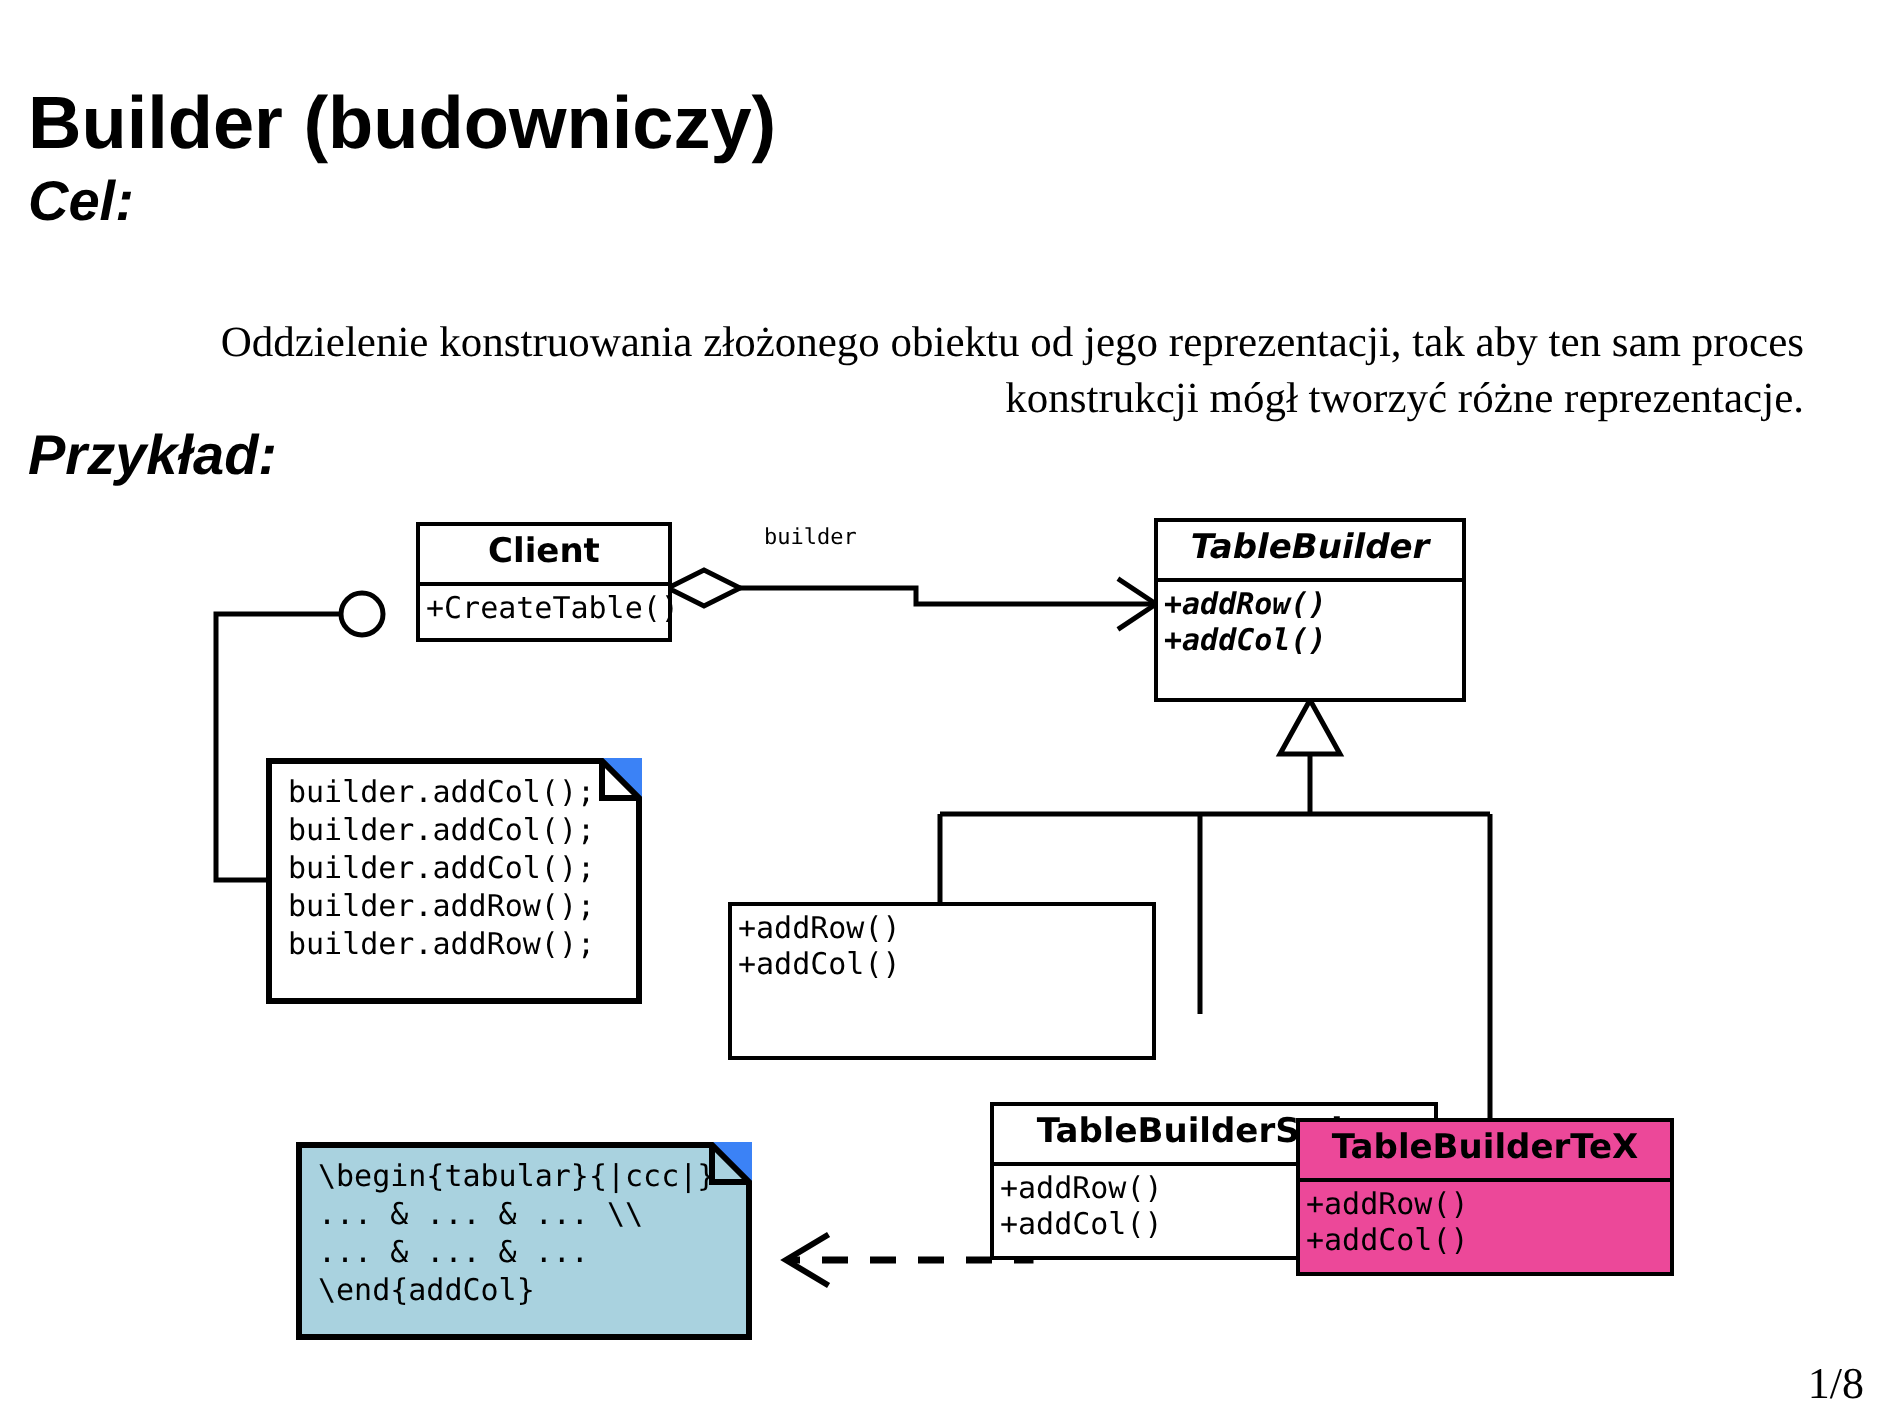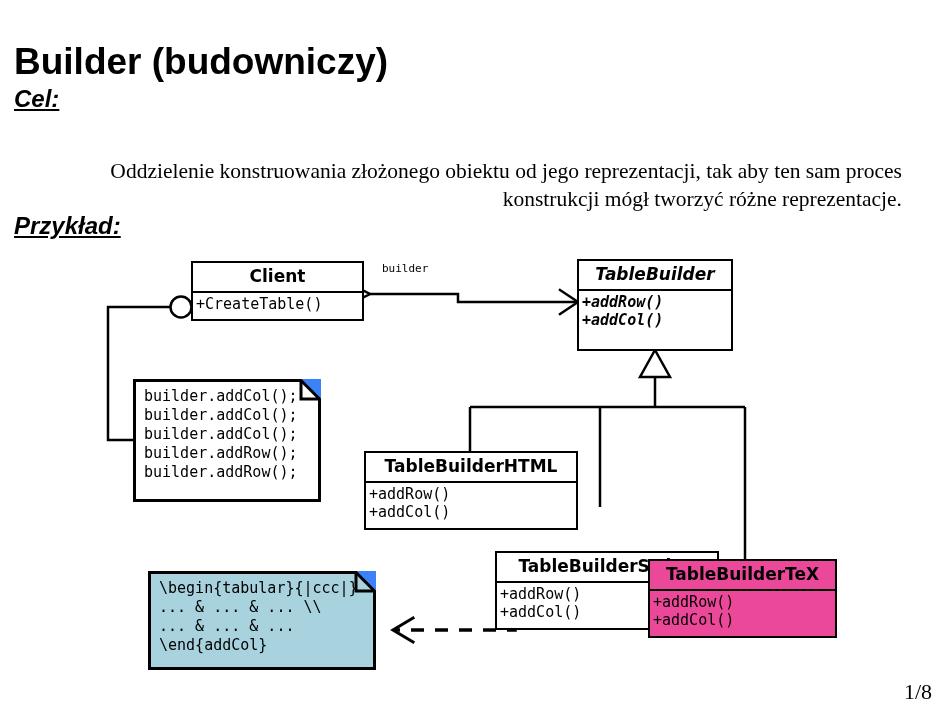--- a/index.html
+++ b/index.html
@@ -26,23 +26,22 @@
     font-size: 37px;
     letter-spacing: 0px;
     white-space: nowrap;
   }
   .section-heading {
     position: absolute;
     left: 14px;
     font-family: "Liberation Sans", sans-serif;
     font-weight: bold;
     font-style: italic;
-    font-size: 24px;
-    white-space: nowrap;
-    text-decoration: underline;
+    font-size: 28px;
+    white-space: nowrap;
   }
   #heading-cel { top: 85px; }
   #heading-przyklad { top: 212px; }
 
   #goal-paragraph {
     position: absolute;
     left: 14px;
     top: 135px;
     width: 888px;
     font-family: "Liberation Serif", serif;
@@ -217,37 +216,36 @@
     <div class="note-text">
       <div class="note-line">\begin{tabular}{|ccc|}</div>
       <div class="note-line">... &amp; ... &amp; ... \\</div>
       <div class="note-line">... &amp; ... &amp; ...</div>
       <div class="note-line">\end{addCol}</div>
     </div>
   </div>
 
   <div class="edge-label" style="left:382px; top:22px;">builder</div>
 
-  <div class="uml-class" style="left:191px; top:21px; width:173px; height:60px;">
+  <div class="uml-class" style="left:208px; top:21px; width:128px; height:60px;">
     <div class="uml-name">Client</div>
     <div class="uml-ops">
       <div class="uml-op">+CreateTable()</div>
     </div>
   </div>
 
   <div class="uml-class" style="left:577px; top:19px; width:156px; height:92px;">
     <div class="uml-name abstract">TableBuilder</div>
     <div class="uml-ops">
       <div class="uml-op abstract">+addRow()</div>
       <div class="uml-op abstract">+addCol()</div>
     </div>
   </div>
 
   <div class="uml-class" style="left:364px; top:211px; width:214px; height:79px;">
-    <div class="uml-name">TableBuilderHTML</div>
     <div class="uml-ops">
       <div class="uml-op">+addRow()</div>
       <div class="uml-op">+addCol()</div>
     </div>
   </div>
 
   <div class="uml-class" style="left:495px; top:266px; width:224px; height:79px;margin-top:45px;">
     <div class="uml-name">TableBuilderSwing</div>
     <div class="uml-ops">
       <div class="uml-op">+addRow()</div>

